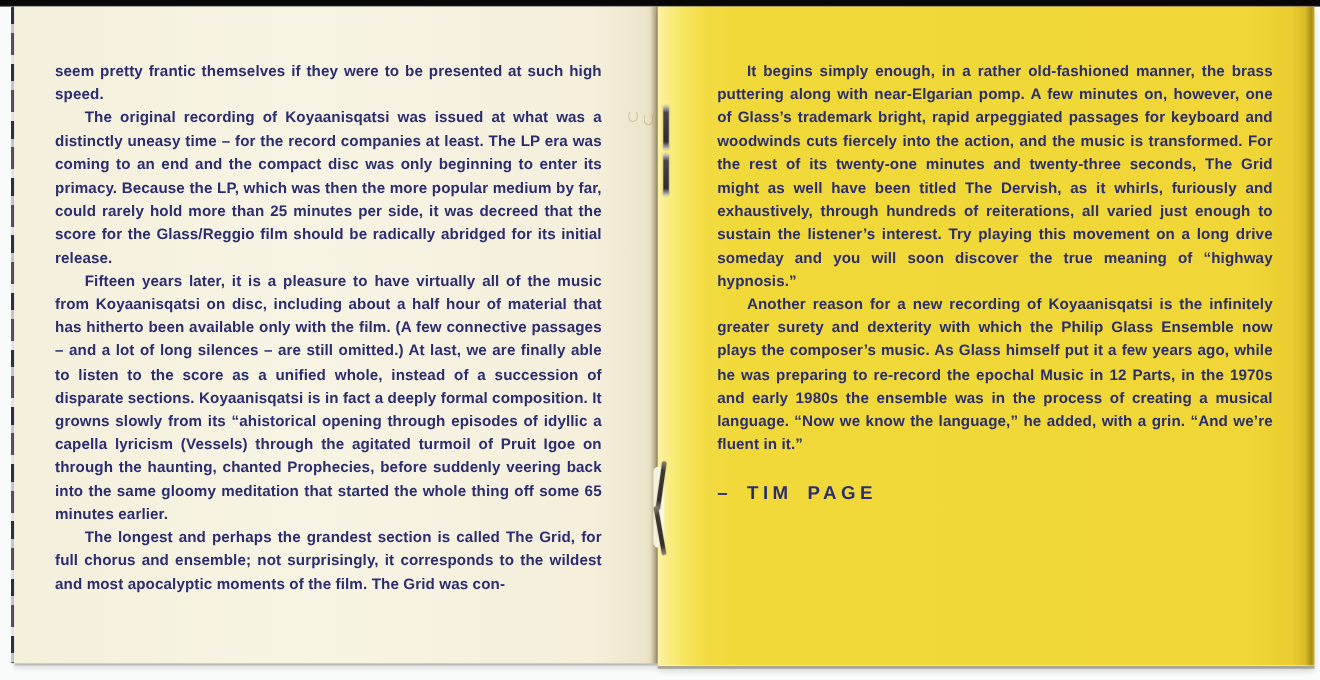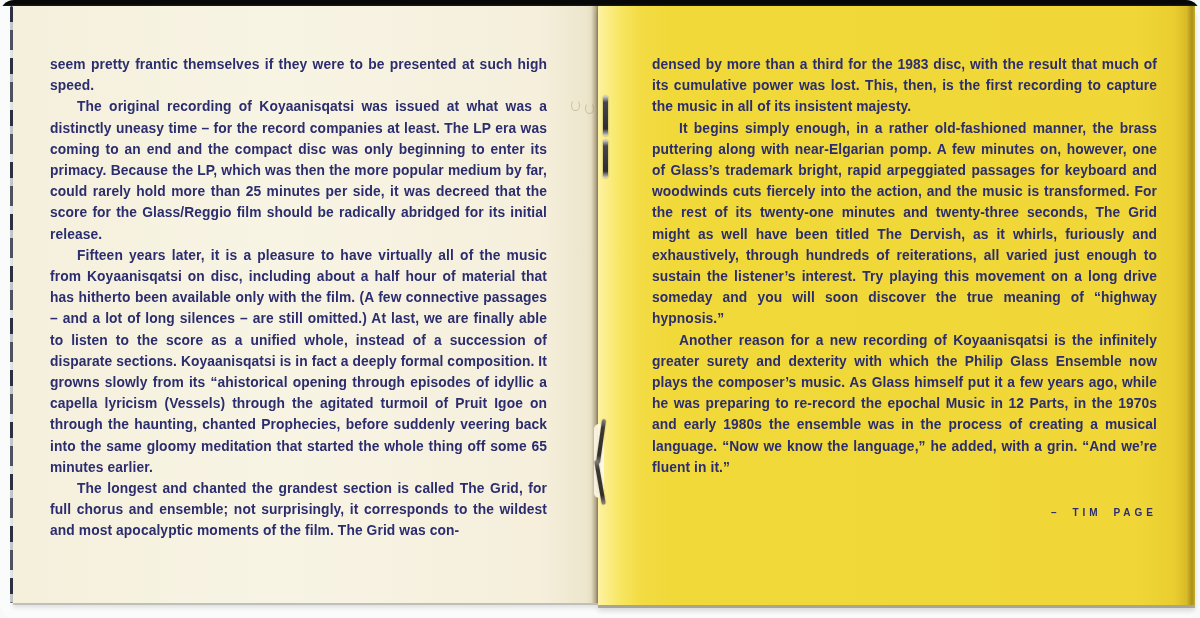--- a/index.html
+++ b/index.html
@@ -1,21 +1,20 @@
 <!DOCTYPE html>
 <html><head>
 <meta charset="utf-8">
 <style>
   html,body { margin:0; padding:0; }
   body { background:#f7f8f8; }
   .scene {
     position:relative; width:1200px; height:618px; overflow:hidden;
     background:#fafbfb;
     font-family:"Liberation Sans", sans-serif;
-    border-radius:14px;
   }
   .top-bar {
     position:absolute; left:0; top:0; width:1200px; height:6px;
     background:linear-gradient(180deg,#070707 0 65%,#1c1c1c 100%);
   }
   .edge-line {
     position:absolute; left:10px; top:6px; width:3px; height:597px;
     border-radius:2px;
     background:repeating-linear-gradient(180deg,
       rgba(24,28,46,0.9) 0 16px, rgba(24,28,46,0.22) 16px 24px,
@@ -40,22 +39,22 @@
     position:absolute; color:#2b2d6e; font-weight:bold;
     font-size:13.8px; line-height:21.2px; text-align:justify;
     letter-spacing:0.1px;
   }
   .left-page .text-block  { left:37px; top:48px; width:497px; }
   .right-page .text-block { left:54px; top:48px; width:505px; }
   p.para { margin:0; }
   p.indent { text-indent:27px; }
   .ital { }
   .byline {
-    margin-top:24px; text-align:right;
-    font-size:10px; letter-spacing:4px; word-spacing:5px;
+    margin-top:24px; 
+    font-size:17px; letter-spacing:4px; word-spacing:5px;
     white-space:nowrap;
   }
   
   .staple-top { position:absolute; left:601px; top:96px; width:9px; height:82px; }
   .staple-top .prong {
     position:absolute; left:2px; width:4.5px; border-radius:2px;
     background:linear-gradient(180deg,#d2d2d5 0%,#45444c 16%,#2d2c33 82%,#d8d8da 100%);
     box-shadow:0 0 2px rgba(0,0,0,0.45);
   }
   .staple-top .p1 { top:0;    height:40px; }
@@ -86,29 +85,28 @@
 <div class="scene">
 
   <div class="top-bar"></div>
   <div class="edge-line"></div>
 
   <div class="left-page">
     <div class="text-block">
         <p class="para"><span>seem pretty frantic themselves if they were to be presented at such high speed.</span></p>
         <p class="para indent"><span>The original recording of </span><span class="ital">Koyaanisqatsi</span><span> was issued at what was a distinctly uneasy time – for the record companies at least. The LP era was coming to an end and the compact disc was only beginning to enter its primacy. Because the LP, which was then the more popular medium by far, could rarely hold more than 25 minutes per side, it was decreed that the score for the Glass/Reggio film should be radically abridged for its initial release.</span></p>
         <p class="para indent"><span>Fifteen years later, it is a pleasure to have virtually all of the music from </span><span class="ital">Koyaanisqatsi</span><span> on disc, including about a half hour of material that has hitherto been available only with the film. (A few connective passages – and a lot of long silences – are still omitted.) At last, we are finally able to listen to the score as a unified whole, instead of a succession of disparate sections. </span><span class="ital">Koyaanisqatsi</span><span> is in fact a deeply formal composition. It growns slowly from its “ahistorical opening through episodes of idyllic </span><span class="ital">a capella</span><span> lyricism (</span><span class="ital">Vessels</span><span>) through the agitated turmoil of </span><span class="ital">Pruit Igoe</span><span> on through the haunting, chanted </span><span class="ital">Prophecies</span><span>, before suddenly veering back into the same gloomy meditation that started the whole thing off some 65 minutes earlier.</span></p>
-        <p class="para indent"><span>The longest and chanted the grandest section is called </span><span class="ital">The Grid</span><span>, for full chorus and ensemble; not surprisingly, it corresponds to the wildest and most apocalyptic moments of the film. </span><span class="ital">The Grid</span><span> was con-</span></p>
+        <p class="para indent"><span>The longest and perhaps the grandest section is called </span><span class="ital">The Grid</span><span>, for full chorus and ensemble; not surprisingly, it corresponds to the wildest and most apocalyptic moments of the film. </span><span class="ital">The Grid</span><span> was con-</span></p>
       </div>
   </div>
 
   <div class="spine-shadow"></div>
 
   <div class="right-page">
     <div class="text-block">
-    <p class="para"><span>densed by more than a third for the 1983 disc, with the result that much of its cumulative power was lost. This, then, is the first recording to capture the music in all of its insistent majesty.</span></p>
         <p class="para indent"><span>It begins simply enough, in a rather old-fashioned manner, the brass puttering along with near-Elgarian pomp. A few minutes on, however, one of Glass’s trademark bright, rapid arpeggiated passages for keyboard and woodwinds cuts fiercely into the action, and the music is transformed. For the rest of its twenty-one minutes and twenty-three seconds, </span><span class="ital">The Grid</span><span> might as well have been titled </span><span class="ital">The Dervish</span><span>, as it whirls, furiously and exhaustively, through hundreds of reiterations, all varied just enough to sustain the listener’s interest. Try playing this movement on a long drive someday and you will soon discover the true meaning of “highway hypnosis.”</span></p>
         <p class="para indent"><span>Another reason for a new recording of </span><span class="ital">Koyaanisqatsi</span><span> is the infinitely greater surety and dexterity with which the Philip Glass Ensemble now plays the composer’s music. As Glass himself put it a few years ago, while he was preparing to re-record the epochal </span><span class="ital">Music in 12 Parts,</span><span> in the 1970s and early 1980s the ensemble was in the process of creating a musical language. “Now we know the language,” he added, with a grin. “And we’re fluent in it.”</span></p>
         <div class="byline">– TIM PAGE</div>
       </div>
   </div>
 
   <div class="ghost-mark g1"></div>
   <div class="ghost-mark g2"></div>
 
   <div class="staple-top">

